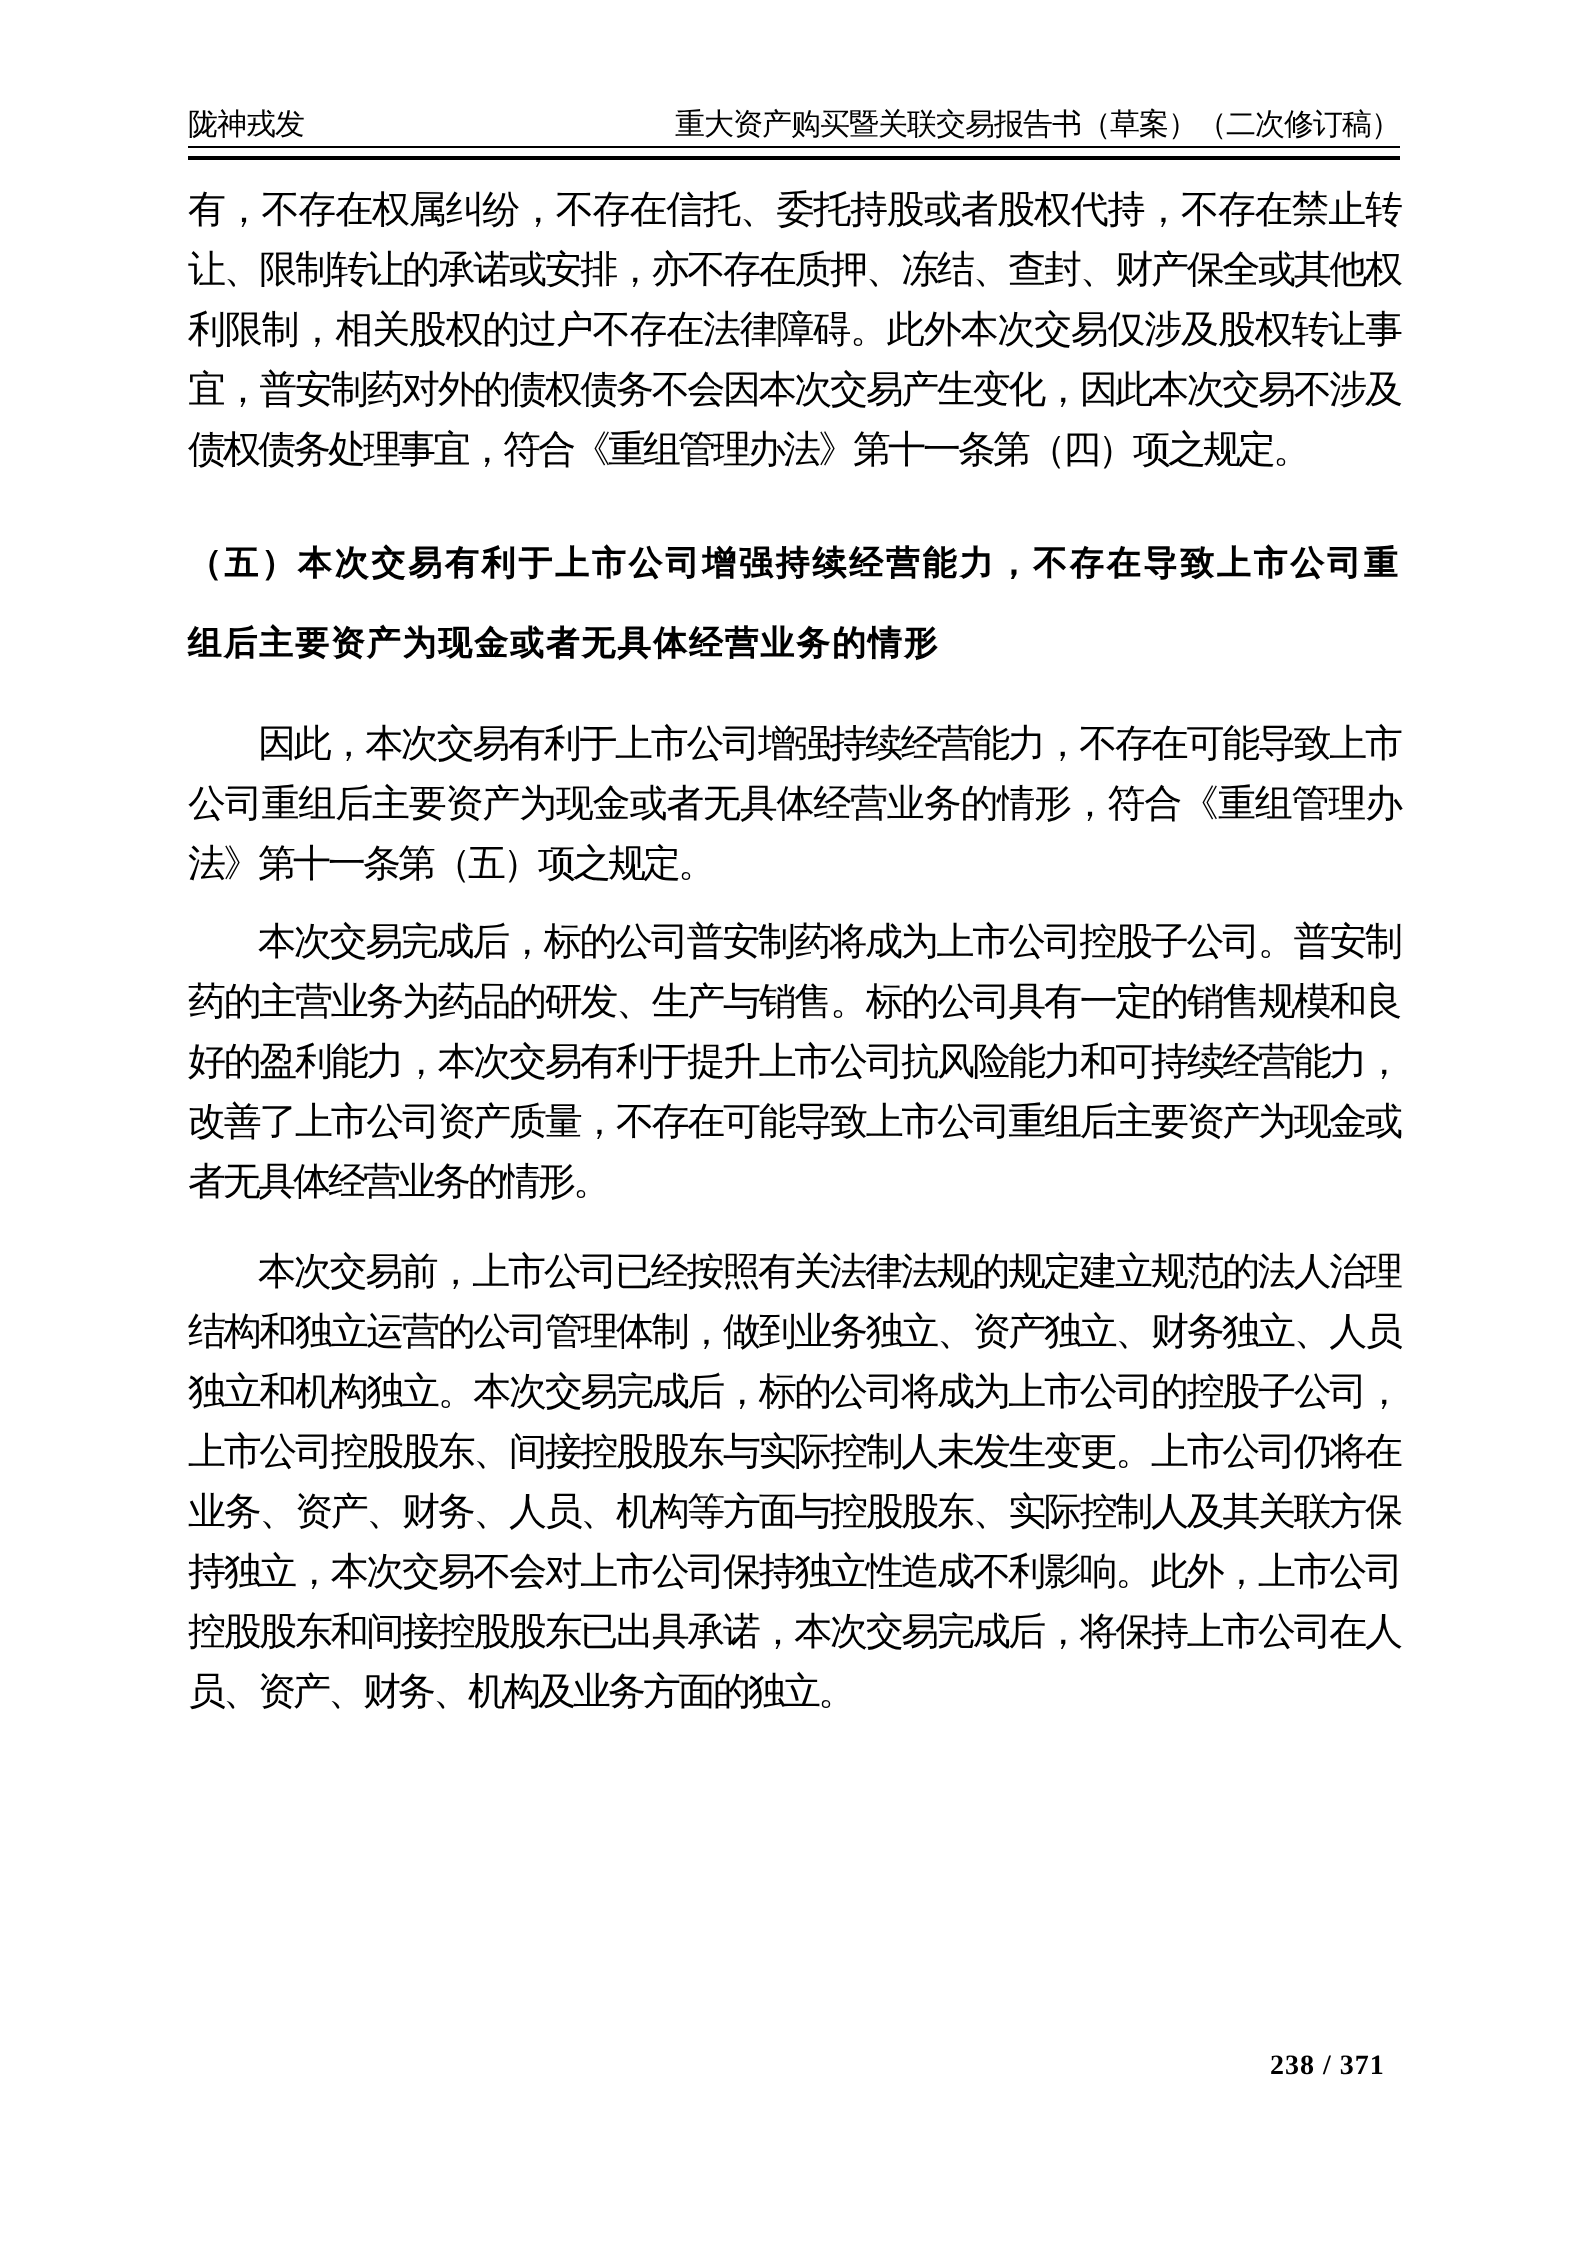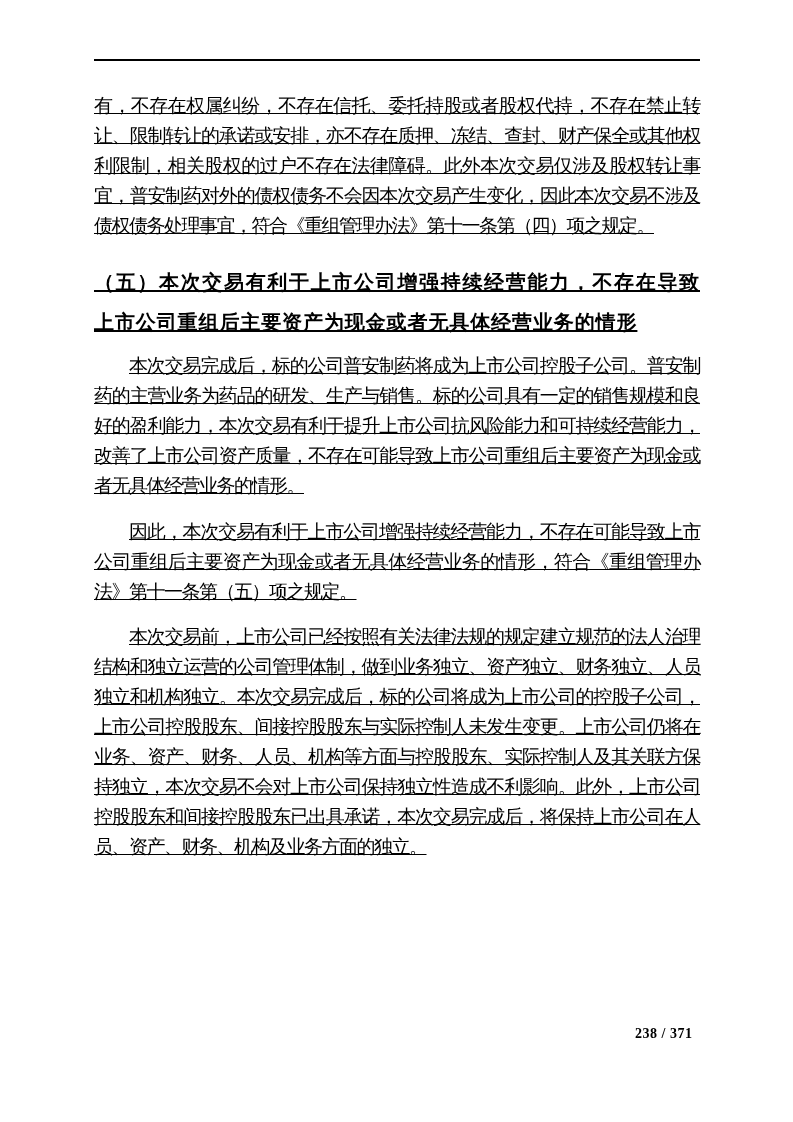--- a/index.html
+++ b/index.html
@@ -38,36 +38,35 @@
     height: 2px;
     background: #000000;
     margin-top: 4px;
   }
   
   .doc-body {
     position: absolute;
     top: 91px;
     left: 94px;
     width: 606px;
-    text-decoration: underline;
   }
   .para {
     margin: 0;
     font-size: 19px;
     line-height: 30px;
     letter-spacing: -1.5px;
     text-align: justify;
     font-family: "Liberation Serif", "DejaVu Serif", serif;
   }
   .para.indent { text-indent: 35px; }
   .heading {
     margin: 0;
     font-family: "Liberation Sans", "DejaVu Sans", sans-serif;
     font-weight: 700;
-    font-size: 20px;
+    font-size: 17px;
     line-height: 40px;
     letter-spacing: 0.9px;
     text-align: justify;
   }
   .heading-5 { margin-top: 21px; }
   .para-5-1  { margin-top: 9px;  }
   .para-5-2  { margin-top: 16px; }
   .heading-6 { margin-top: 16px; }
   .para-6-1  { margin-top: 15px; }
   
@@ -80,32 +79,36 @@
     letter-spacing: 0.5px;
     font-family: "Liberation Serif", "DejaVu Serif", serif;
   }
 </style>
 </head>
 <body>
 
 <div class="page">
 
   <div class="header">
+    <div class="header-row">
+      <span>陇神戎发</span>
+      <span>重大资产购买暨关联交易报告书（草案）（二次修订稿）</span>
+    </div>
     <div class="header-rule"></div>
   </div>
 
   <div class="doc-body">
 
     <p class="para">有，不存在权属纠纷，不存在信托、委托持股或者股权代持，不存在禁止转让、限制转让的承诺或安排，亦不存在质押、冻结、查封、财产保全或其他权利限制，相关股权的过户不存在法律障碍。此外本次交易仅涉及股权转让事宜，普安制药对外的债权债务不会因本次交易产生变化，因此本次交易不涉及债权债务处理事宜，符合《重组管理办法》第十一条第（四）项之规定。</p>
 
     <h2 class="heading heading-5">（五）本次交易有利于上市公司增强持续经营能力，不存在导致上市公司重组后主要资产为现金或者无具体经营业务的情形</h2>
 
+    <p class="para indent para-5-2">因此，本次交易有利于上市公司增强持续经营能力，不存在可能导致上市公司重组后主要资产为现金或者无具体经营业务的情形，符合《重组管理办法》第十一条第（五）项之规定。</p>
+
     <p class="para indent para-5-1">本次交易完成后，标的公司普安制药将成为上市公司控股子公司。普安制药的主营业务为药品的研发、生产与销售。标的公司具有一定的销售规模和良好的盈利能力，本次交易有利于提升上市公司抗风险能力和可持续经营能力，改善了上市公司资产质量，不存在可能导致上市公司重组后主要资产为现金或者无具体经营业务的情形。</p>
-
-    <p class="para indent para-5-2">因此，本次交易有利于上市公司增强持续经营能力，不存在可能导致上市公司重组后主要资产为现金或者无具体经营业务的情形，符合《重组管理办法》第十一条第（五）项之规定。</p>
 
 
     <p class="para indent para-6-1">本次交易前，上市公司已经按照有关法律法规的规定建立规范的法人治理结构和独立运营的公司管理体制，做到业务独立、资产独立、财务独立、人员独立和机构独立。本次交易完成后，标的公司将成为上市公司的控股子公司，上市公司控股股东、间接控股股东与实际控制人未发生变更。上市公司仍将在业务、资产、财务、人员、机构等方面与控股股东、实际控制人及其关联方保持独立，本次交易不会对上市公司保持独立性造成不利影响。此外，上市公司控股股东和间接控股股东已出具承诺，本次交易完成后，将保持上市公司在人员、资产、财务、机构及业务方面的独立。</p>
 
   </div>
 
   <div class="footer">238 / 371</div>
 
 </div>
 

